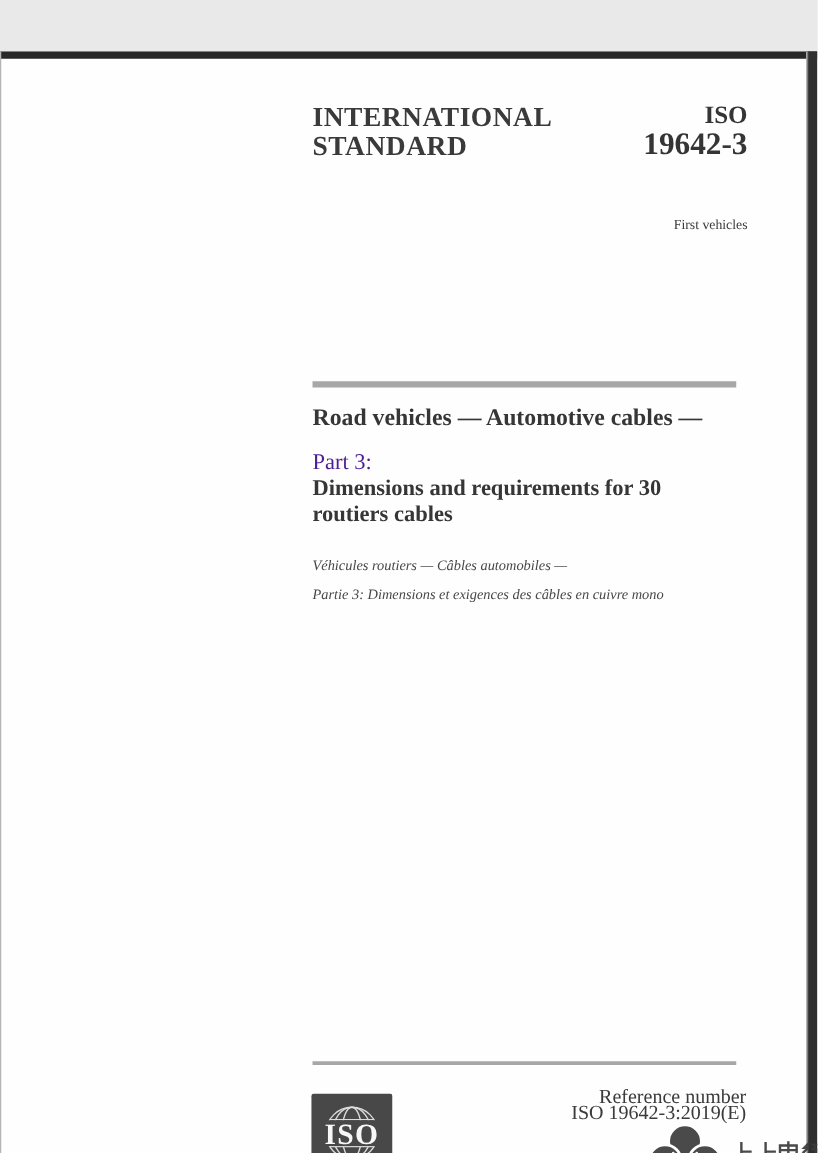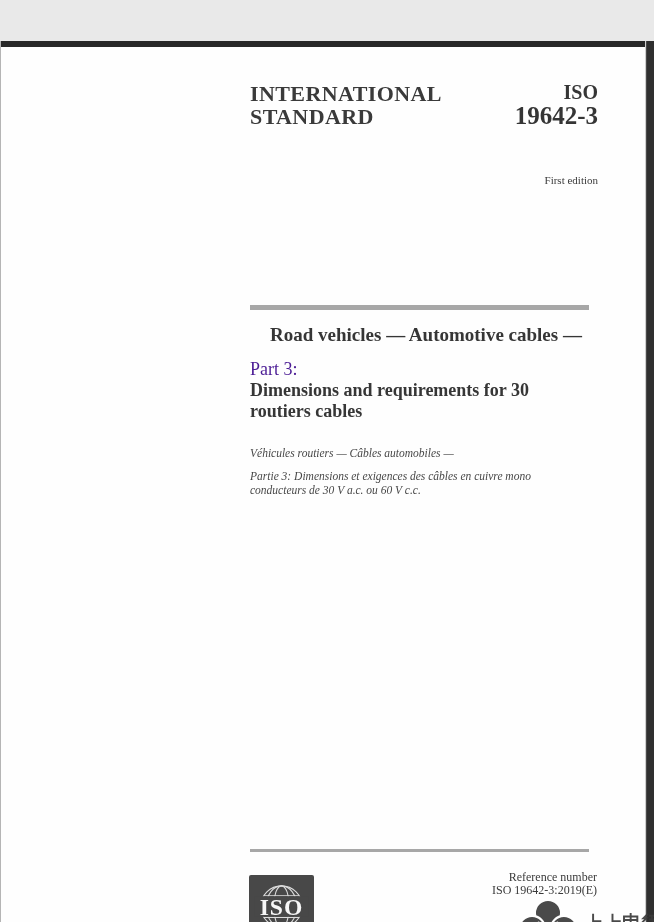--- a/index.html
+++ b/index.html
@@ -27,32 +27,32 @@
   .edition-block{position:absolute;left:250px;top:133px;width:348px;text-align:right;font-size:11px;line-height:12px;color:#3a3a3a;}
   .edition-block span{display:block;}
 
   
   .rule{position:absolute;left:250px;width:339px;background:#a7a7a7;}
   .rule-1{top:264px;height:5px;}
   .rule-2{top:808px;height:3px;}
 
   
   .title-block{position:absolute;left:250px;top:283px;width:352px;color:#363636;}
-  .title-main{font-size:19px;font-weight:700;line-height:22px;margin:0 0 13px 0;text-align:center;}
+  .title-main{font-size:19px;font-weight:700;line-height:22px;margin:0 0 13px 0;}
   .title-part{font-size:18px;font-weight:500;line-height:20px;margin:0 0 1px 0;color:#4c1d95;}
   .title-sub{font-size:18px;font-weight:700;line-height:21px;}
   .title-sub span{display:block;}
   .french-block{position:absolute;left:250px;top:406px;width:330px;font-style:italic;color:#474747;}
   .fr-main{font-size:11.5px;line-height:13px;margin:0 0 10px 0;}
   .fr-sub{font-size:11.5px;line-height:13.5px;}
   .fr-sub span{display:block;}
 
   
   .iso-logo-wrap{position:absolute;left:249px;top:833px;}
-  .reference-block{position:absolute;left:250px;top:830px;width:347px;text-align:right;font-size:12px;line-height:13px;color:#3a3a3a;}
+  .reference-block{position:absolute;left:250px;top:830px;width:347px;text-align:right;font-size:16px;line-height:13px;color:#3a3a3a;}
   .reference-block span{display:block;}
   .copyright-frag{position:absolute;left:548px;top:883px;font-size:12px;color:#9a9a9a;opacity:.55;z-index:1;}
 
   
   .watermark{position:absolute;left:518px;top:858px;display:flex;align-items:flex-start;color:#3b3b3b;opacity:.92;z-index:2;}
   .wm-text-col{margin-left:6px;margin-top:12px;display:flex;flex-direction:column;align-items:flex-start;}
   .wm-en{font-family:"DejaVu Sans","Liberation Sans",sans-serif;font-size:7px;font-weight:700;letter-spacing:.55px;margin-top:2px;white-space:nowrap;color:#3b3b3b;}
   .sr{position:absolute;width:1px;height:1px;overflow:hidden;clip:rect(0 0 0 0);white-space:nowrap;}
 </style>
 </head>
@@ -69,39 +69,38 @@
       <span>INTERNATIONAL</span>
       <span>STANDARD</span>
     </div>
     <div class="std-code">
       <span class="org">ISO</span>
       <span class="num">19642-3</span>
     </div>
   </div>
 
   <div class="edition-block">
-    <span>First edition</span>
+    <span>First vehicles</span>
   </div>
 
   <div class="rule rule-1"></div>
 
   <div class="title-block">
     <p class="title-main">Road vehicles — Automotive cables —</p>
     <p class="title-part">Part 3:</p>
     <div class="title-sub">
       <span>Dimensions and requirements for 30</span>
       <span>routiers cables</span>
     </div>
   </div>
 
   <div class="french-block">
     <p class="fr-main">Véhicules routiers — Câbles automobiles —</p>
     <div class="fr-sub">
       <span>Partie 3: Dimensions et exigences des câbles en cuivre mono</span>
-      <span>conducteurs de 30 V a.c. ou 60 V c.c.</span>
     </div>
   </div>
 
   <div class="rule rule-2"></div>
 
   <div class="iso-logo-wrap">
     <svg viewBox="0 0 66 66" width="65" height="67">
       <rect x="0" y="0" width="66" height="66" rx="2" fill="#484848"></rect>
       <g stroke="#dcdcdc" stroke-width="1.1" fill="none">
         <circle cx="33" cy="32" r="21"></circle>

